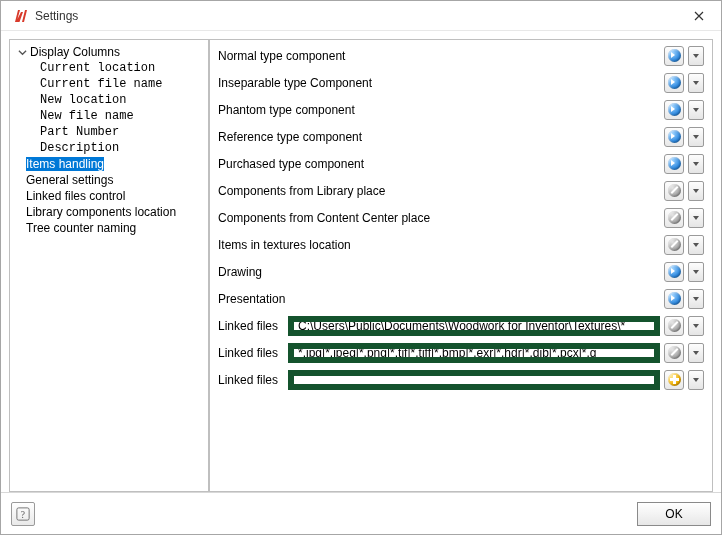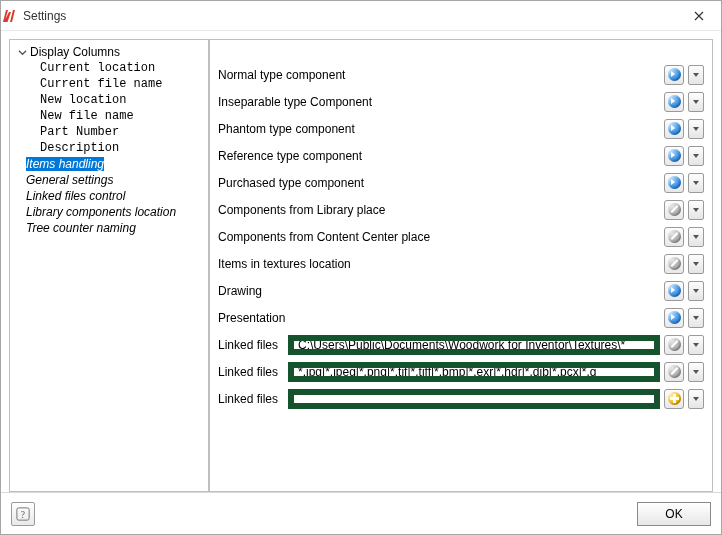--- a/index.html
+++ b/index.html
@@ -17,21 +17,21 @@
     border: 1px solid #a6a6a6;
     display: flex;
     flex-direction: column;
     box-shadow: 0 4px 20px rgba(0,0,0,0.15);
   }
   
   .titlebar {
     height: 30px;
     display: flex;
     align-items: center;
-    padding: 0 2px 0 0;
+    padding: 0 2px 0 12px;
     border-bottom: 1px solid #e8e8e8;
     background: #fff;
   }
   .titlebar .app-icon {
     width: 16px; height: 16px;
     margin-right: 6px;
     display: flex; align-items: center; justify-content: center;
   }
   .titlebar .title-text {
     flex: 1;
@@ -75,33 +75,32 @@
   .tree-child {
     padding: 1px 4px 1px 28px;
     white-space: nowrap;
     cursor: pointer;
     font-family: Liberation Mono, monospace;
   }
   .tree-node {
     padding: 1px 4px 1px 14px;
     white-space: nowrap;
     cursor: pointer;
-    font-style: italic;
   }
   .tree-node.selected span, .tree-root.selected span, .tree-child.selected span {
     background: #0078d7;
     color: #fff;
   }
 
   .right-panel {
     flex: 1;
     border: 1px solid #bfbfbf;
     background: #fff;
     overflow: auto;
-    padding: 21px 8px;
+    padding: 2px 8px;
   }
   .row {
     display: flex;
     align-items: center;
     height: 27px;
     gap: 4px;
   }
   .row .label {
     flex: 1;
     white-space: nowrap;

